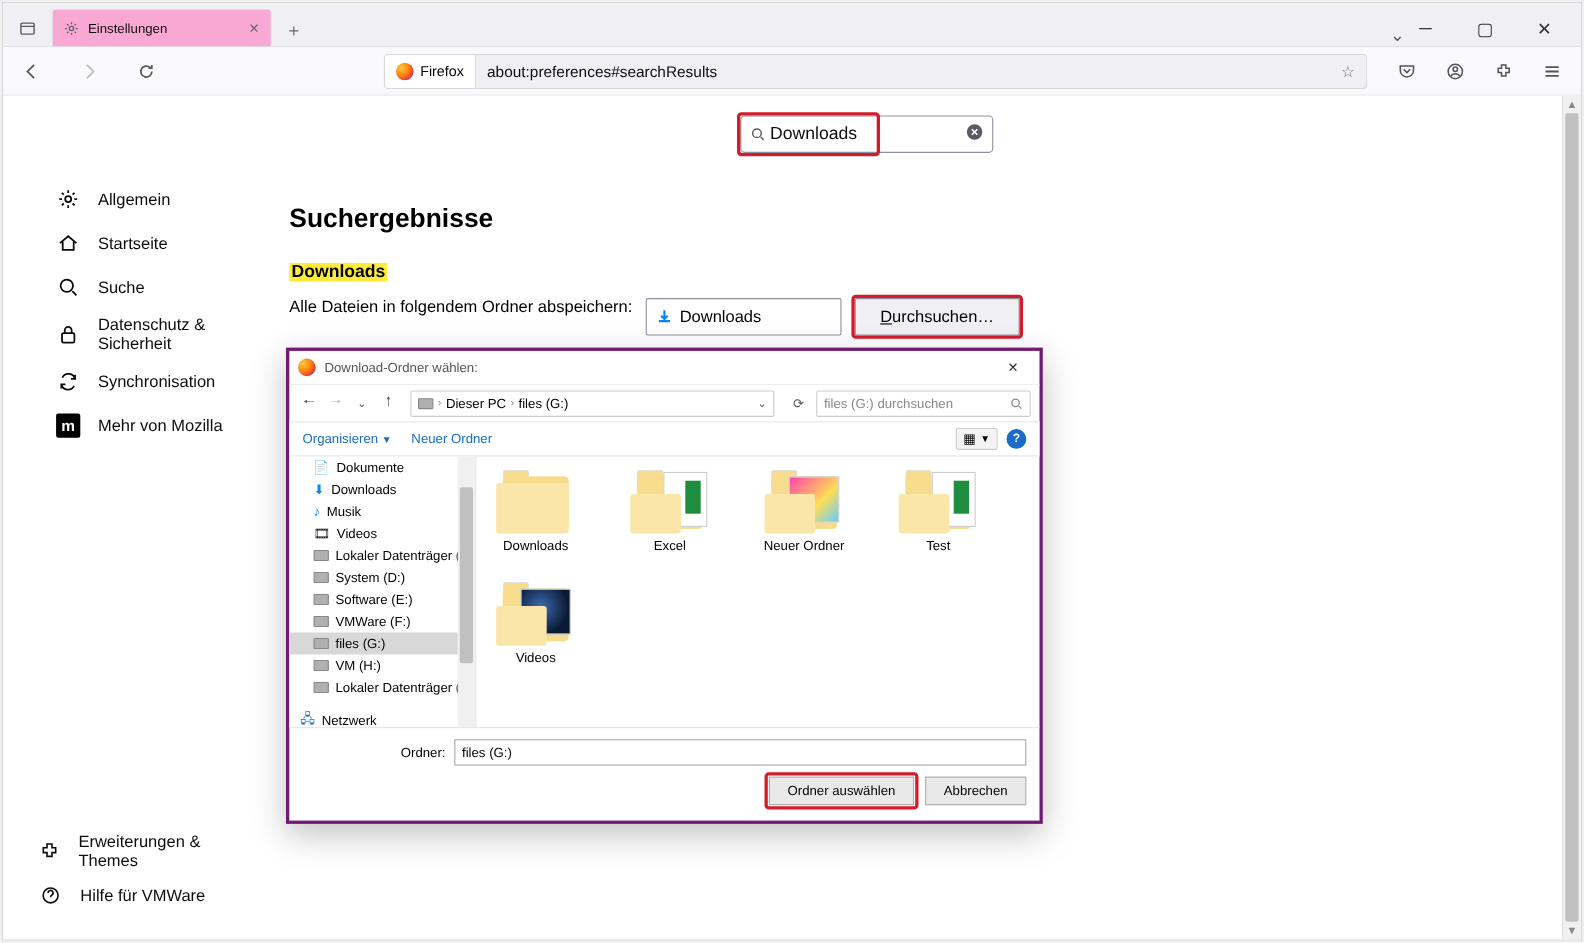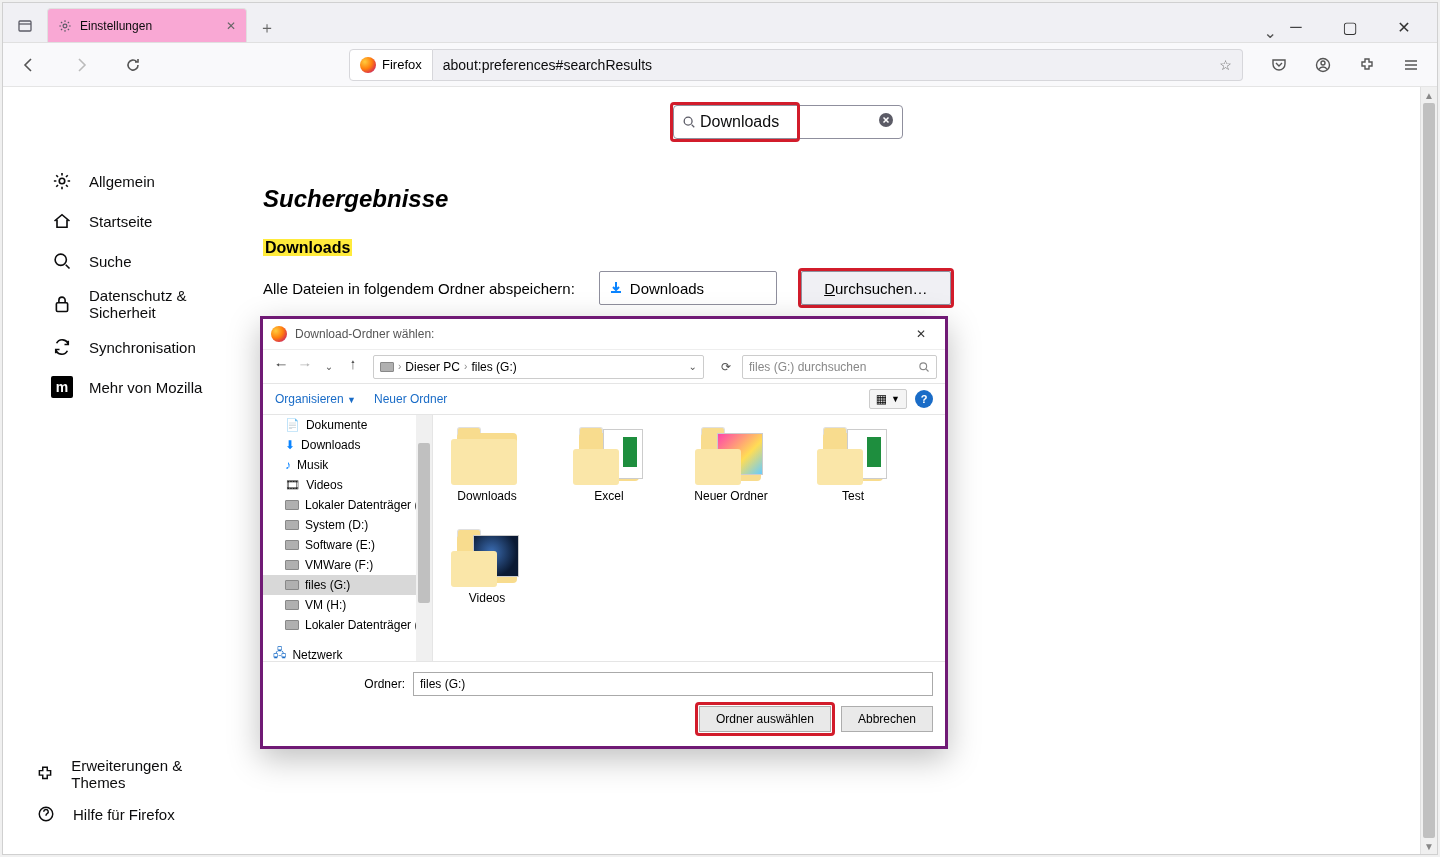--- a/index.html
+++ b/index.html
@@ -43,24 +43,24 @@
 .side-item.twoline { height:46px; line-height:1.15;}
 .side-bottom { position:absolute; bottom:20px; left:24px; right:8px; }
 
 
 .prefs-main { flex:1; padding:18px 40px 0 20px; position:relative; }
 .search-wrap { position:absolute; top:18px; left:430px; width:230px; }
 .searchbox { border:1px solid #8f8f9d; border-radius:4px; height:34px; display:flex; align-items:center; padding:0 8px; font-size:16px; color:#0c0c0d; background:#fff; }
 .searchbox .clear { margin-left:auto; color:#5b5b66;}
 .hl-red { position:absolute; border:3px solid #d21c2b; border-radius:4px; pointer-events:none; }
 
-h1.results { font-size:24px; font-weight:600; margin-top:80px;font-style:italic; }
+h1.results { font-size:24px; font-weight:600; margin-top:80px; }
 h2.section { font-size:16px; font-weight:600; margin-top:26px; display:inline-block; }
 mark.search-hl { background:#ffeb3b; padding:0 2px; }
-.row { display:flex; align-items:center; gap:24px; margin-top:14px; font-size:15px; }
+.row { display:flex; align-items:flex-start; gap:12px; margin-top:14px; font-size:15px; }
 .path-field { border:1px solid #8f8f9d; border-radius:2px; height:34px; width:178px; display:flex; align-items:center; gap:6px; padding:0 8px; background:#fff; }
 .browse-btn { border:1px solid #8f8f9d; border-radius:2px; height:34px; width:150px; display:flex; align-items:center; justify-content:center; background:#f0f0f4; font-size:15px;}
 .chkrow { display:flex; align-items:center; gap:8px; margin-top:14px; font-size:15px; }
 .chk { width:16px; height:16px; border:1px solid #8f8f9d; border-radius:2px; background:#fff;}
 .disabled-check { display:flex; align-items:center; gap:8px; margin-top:14px; font-size:15px; color:#999; margin-left:50px;}
 .disabled-check .chk { background:#e8e8e8; position:relative;}
 .disabled-check .chk::after{content:"✓"; position:absolute; top:-2px; left:1px; color:#aaa; font-size:13px;}
 
 
 .dialog { position:absolute; top:316px; left:260px; width:688px; height:433px; background:#fff; border:3px solid #701a75; box-shadow:0 10px 30px rgba(0,0,0,.25); display:flex; flex-direction:column; font-size:12px;}
@@ -249,21 +249,21 @@
             </span>
             <span>Erweiterungen &amp; Themes</span>
           </div>
         <div class="side-item">
             <span class="sicn">
               <svg width="18" height="18" viewBox="0 0 16 16" fill="none" stroke="currentColor" stroke-width="1.3">
                 <circle cx="8" cy="8" r="6"></circle>
                 <path d="M6 6a2 2 0 1 1 3 1.7c-.7.4-1 .8-1 1.8M8 12h0"></path>
               </svg>
             </span>
-            <span>Hilfe für Firefox</span>
+            <span>Hilfe für VMWare</span>
           </div>
       </div>
     </div>
 
     <div class="prefs-main">
       <div class="search-wrap">
         <div class="searchbox">
           <svg width="14" height="14" viewBox="0 0 16 16" fill="none" stroke="#5b5b66" stroke-width="1.5">
               <circle cx="7" cy="7" r="4.5"></circle>
               <path d="M11 11l3 3"></path>

